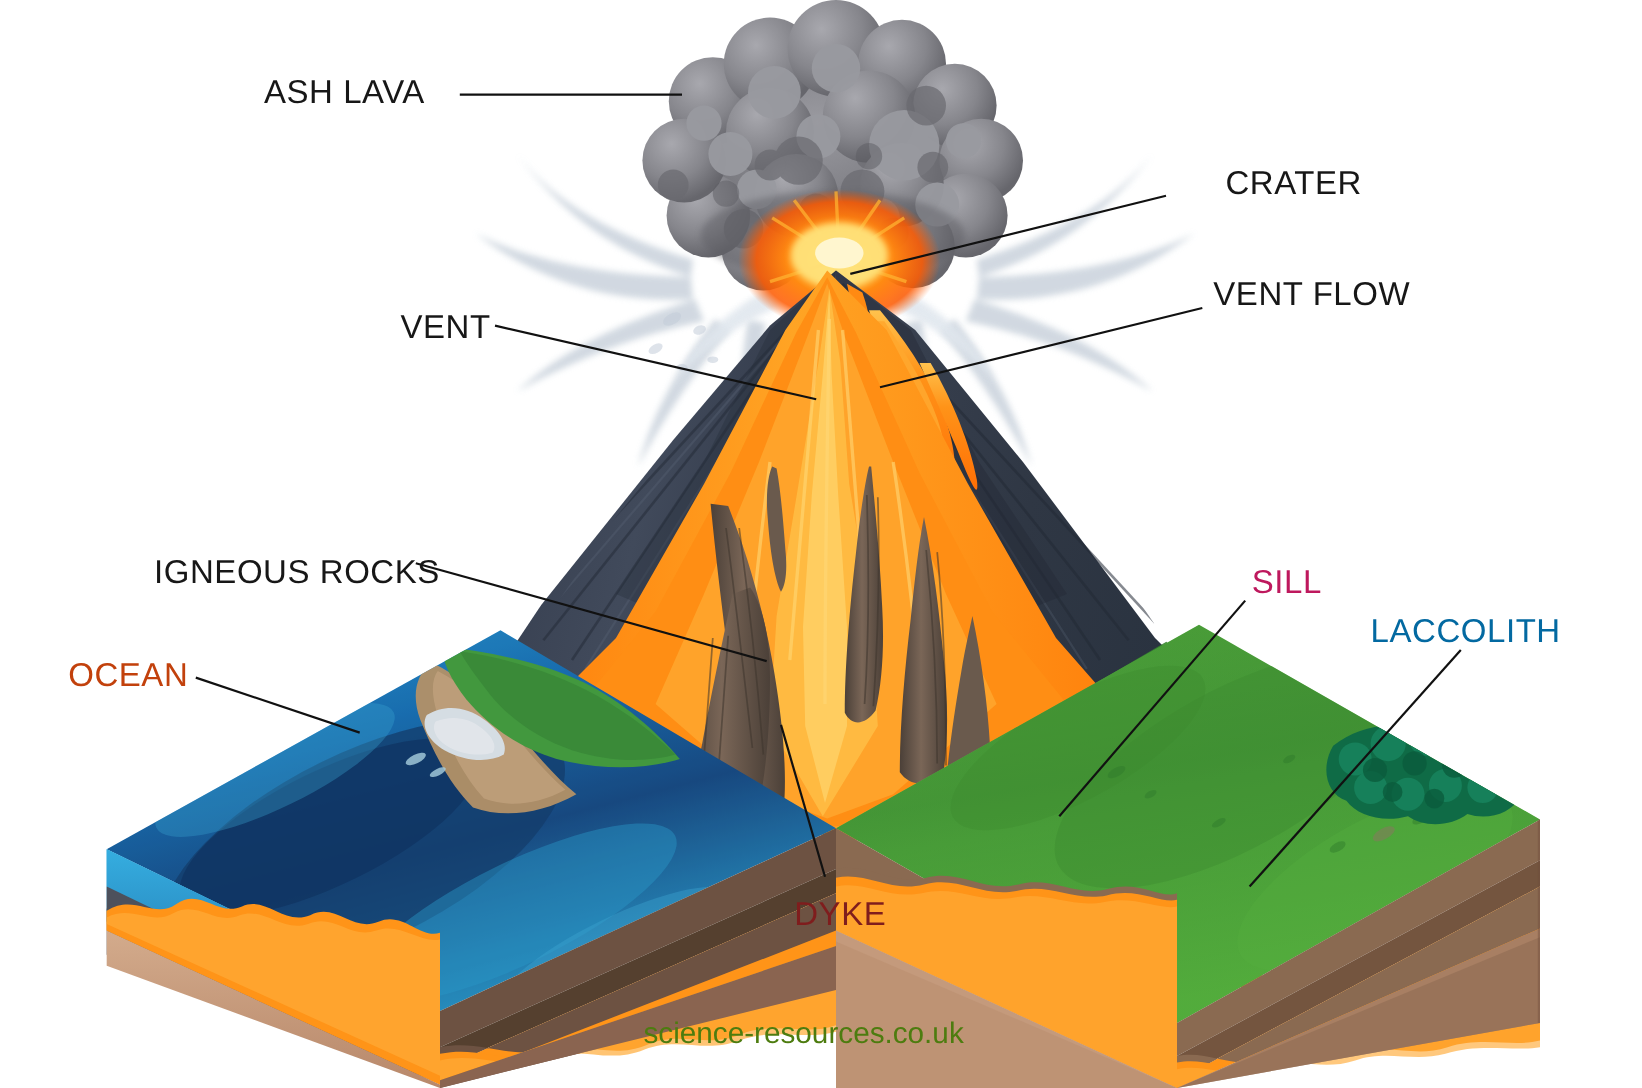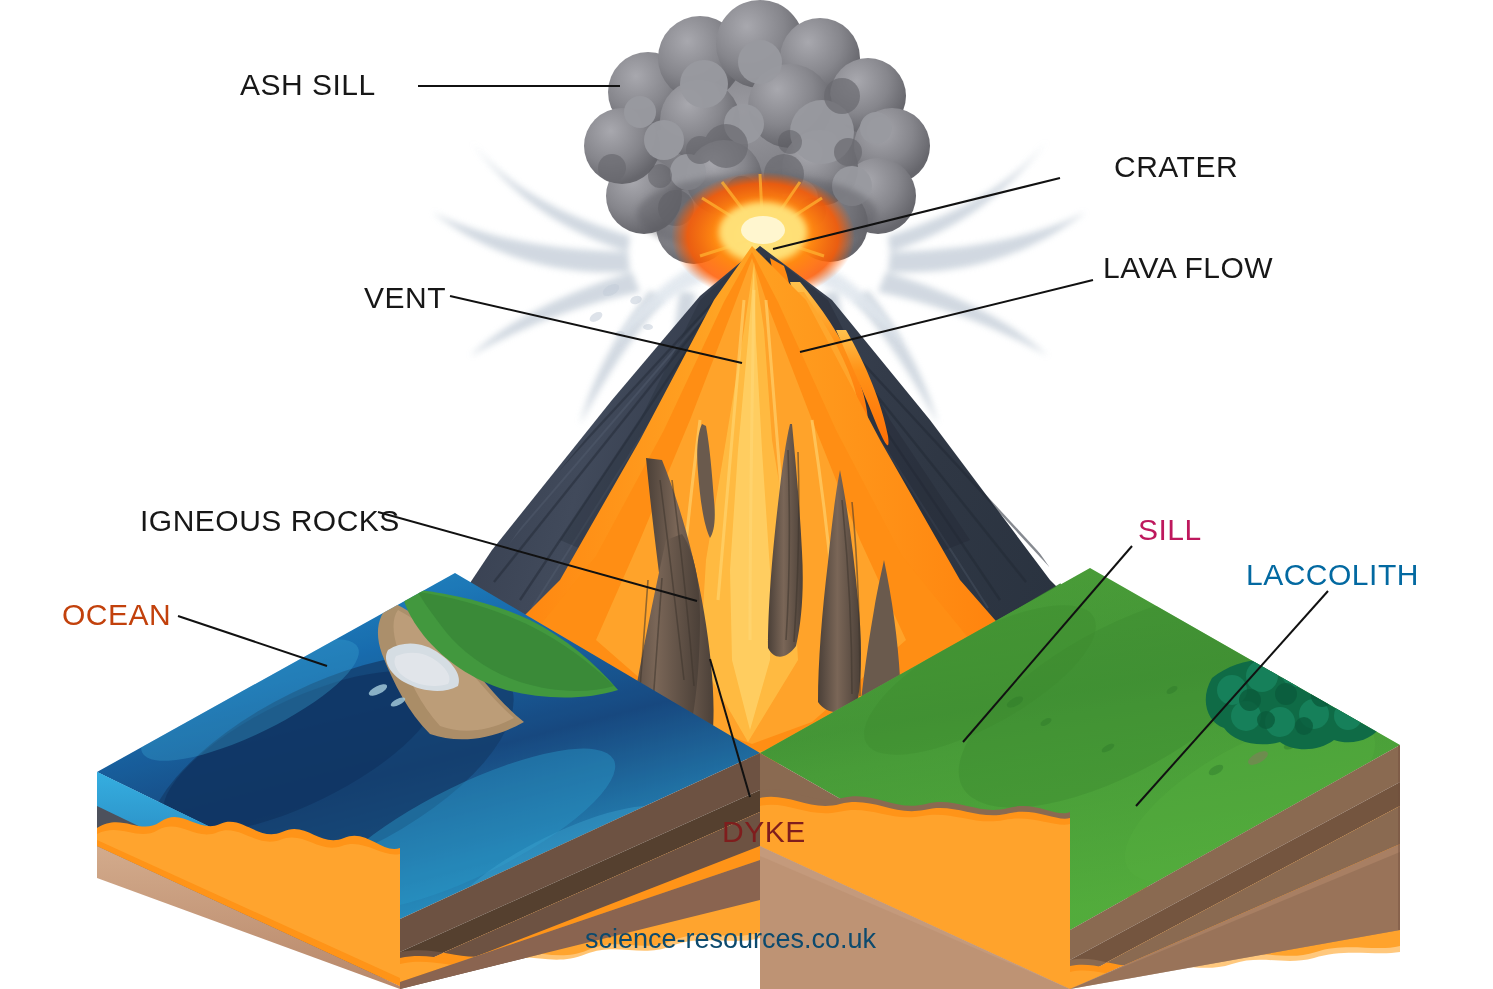--- a/index.html
+++ b/index.html
@@ -1,21 +1,21 @@
 <!DOCTYPE html>
 <html><head>
 <meta charset="utf-8">
 <title>Volcano Cross-Section Diagram</title>
 <style>
   html,body{margin:0;padding:0;background:#ffffff;}
   body{width:1493px;height:989px;overflow:hidden;font-family:"Liberation Sans",sans-serif;}
   #stage{position:relative;width:1493px;height:989px;background:#ffffff;}
   svg#art{position:absolute;left:0;top:0;width:1493px;height:989px;}
   .lbl{position:absolute;font-family:"Liberation Sans",sans-serif;font-size:30px;letter-spacing:.5px;color:#171717;white-space:nowrap;line-height:1;}
-  .footer{position:absolute;font-family:"Liberation Sans",sans-serif;font-size:27px;color:#0c4a6e;white-space:nowrap;}
+  .footer{position:absolute;font-family:"Liberation Sans",sans-serif;font-size:27px;color:#4d7c0f;white-space:nowrap;}
   .ldr{stroke:#111;stroke-width:2;fill:none;}
 </style>
 </head>
 <body>
 
 <div id="stage">
 
 <svg id="art" viewBox="0 0 1493 989">
   <defs>
     <radialGradient id="gAsh" cx="45%" cy="38%" r="68%">
@@ -496,23 +496,23 @@
         <path d="M 450 296 L 742 363" class="ldr" stroke="#111111"></path>
         <path d="M 378 512 L 697 601" class="ldr" stroke="#111111"></path>
         <path d="M 178 616 L 327 666" class="ldr" stroke="#111111"></path>
         <path d="M 1132 546 L 963 742" class="ldr" stroke="#111111"></path>
         <path d="M 1328 591 L 1136 806" class="ldr" stroke="#111111"></path>
         <path d="M 750 797 L 710 659" class="ldr" stroke="#111111"></path>
       </g>
 </svg>
 
 <div id="labels">
-      <div class="lbl" style="left: 240px; top: 70px; color: rgb(23, 23, 23);">ASH SILL</div>
+      <div class="lbl" style="left: 240px; top: 70px; color: rgb(23, 23, 23);">ASH LAVA</div>
       <div class="lbl" style="left: 1114px; top: 152px; color: rgb(23, 23, 23);">CRATER</div>
-      <div class="lbl" style="left: 1103px; top: 253px; color: rgb(23, 23, 23);">LAVA FLOW</div>
+      <div class="lbl" style="left: 1103px; top: 253px; color: rgb(23, 23, 23);">VENT FLOW</div>
       <div class="lbl" style="left: 364px; top: 283px; color: rgb(23, 23, 23);">VENT</div>
       <div class="lbl" style="left: 140px; top: 490px; color: rgb(23, 23, 23); margin-top: 16px;">IGNEOUS ROCKS</div>
       <div class="lbl" style="left: 62px; top: 600px; color: #c2410c;">OCEAN</div>
       <div class="lbl" style="left: 1138px; top: 515px; color: #be185d;">SILL</div>
       <div class="lbl" style="left: 1246px; top: 560px; color: #0369a1;">LACCOLITH</div>
       <div class="lbl" style="left: 722px; top: 817px; color: #7f1d1d;">DYKE</div>
     </div>
 
 <div class="footer" style="left:585px;top:924px;">science-resources.co.uk</div>
 

